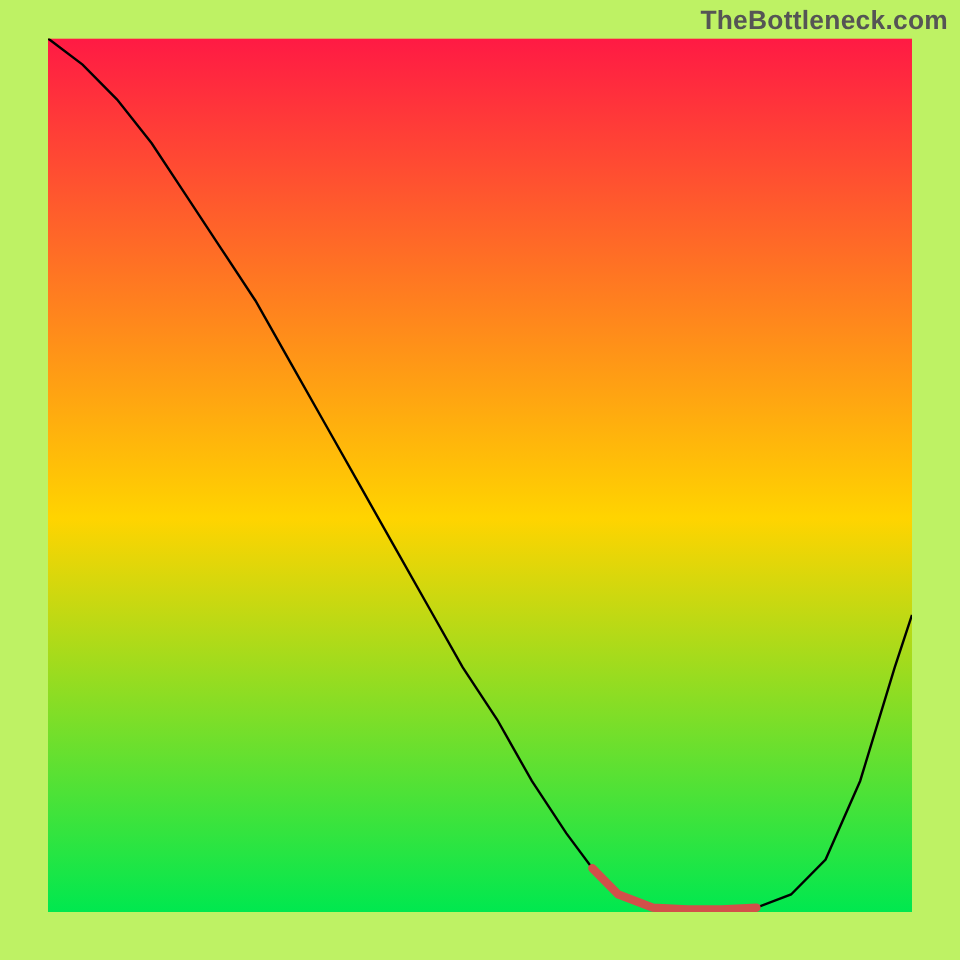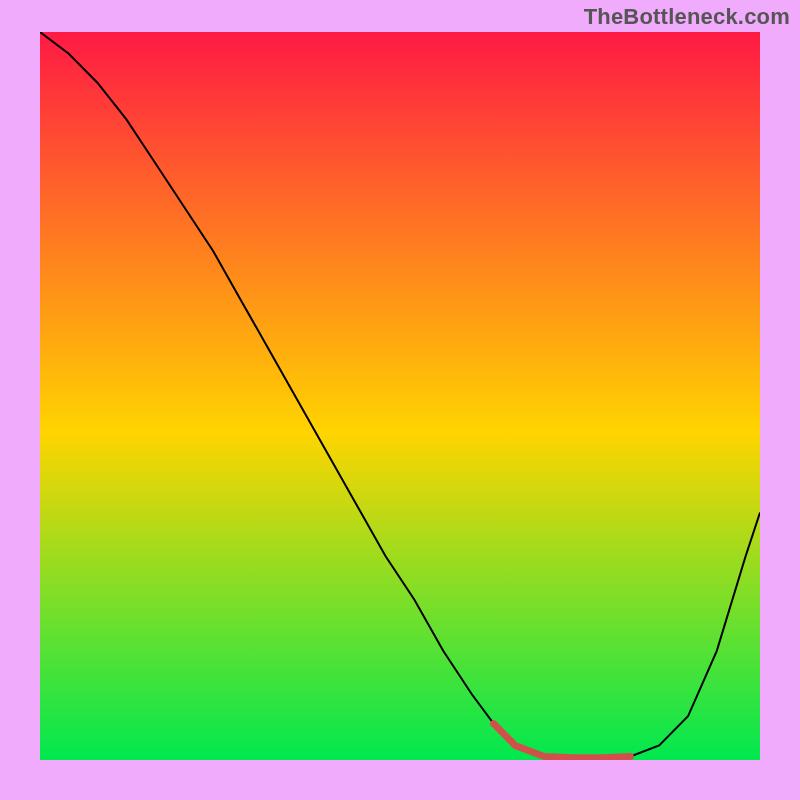--- a/index.html
+++ b/index.html
@@ -8,21 +8,21 @@
     width: 800px;
     height: 800px;
     background: #000;
     overflow: hidden;
     font-family: Arial, Helvetica, sans-serif;
   }
   .frame {
     position: relative;
     width: 800px;
     height: 800px;
-    background: #f0abfc;
+    background: #bef264;
     text-align: center;
   }
   .watermark {
     position: absolute;
     top: 4px;
     right: 10px;
     color: #555;
     font-size: 22px;
     font-weight: 600;
     letter-spacing: 0.2px;

